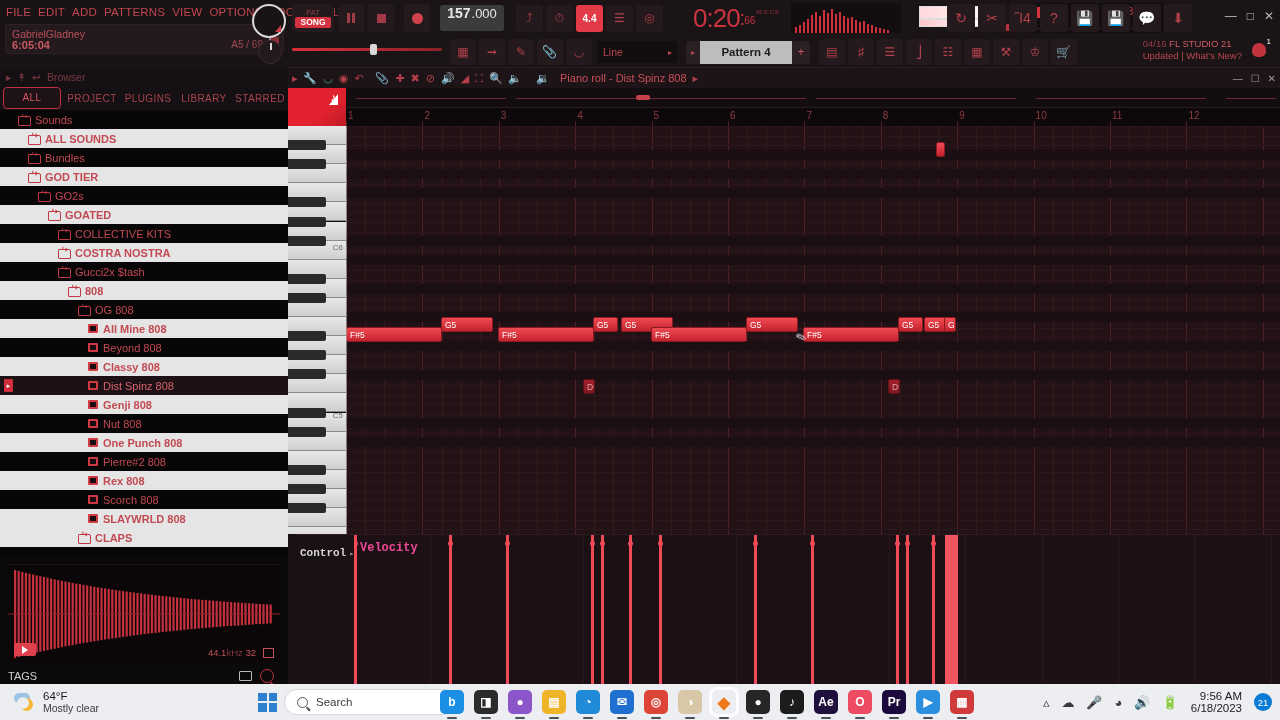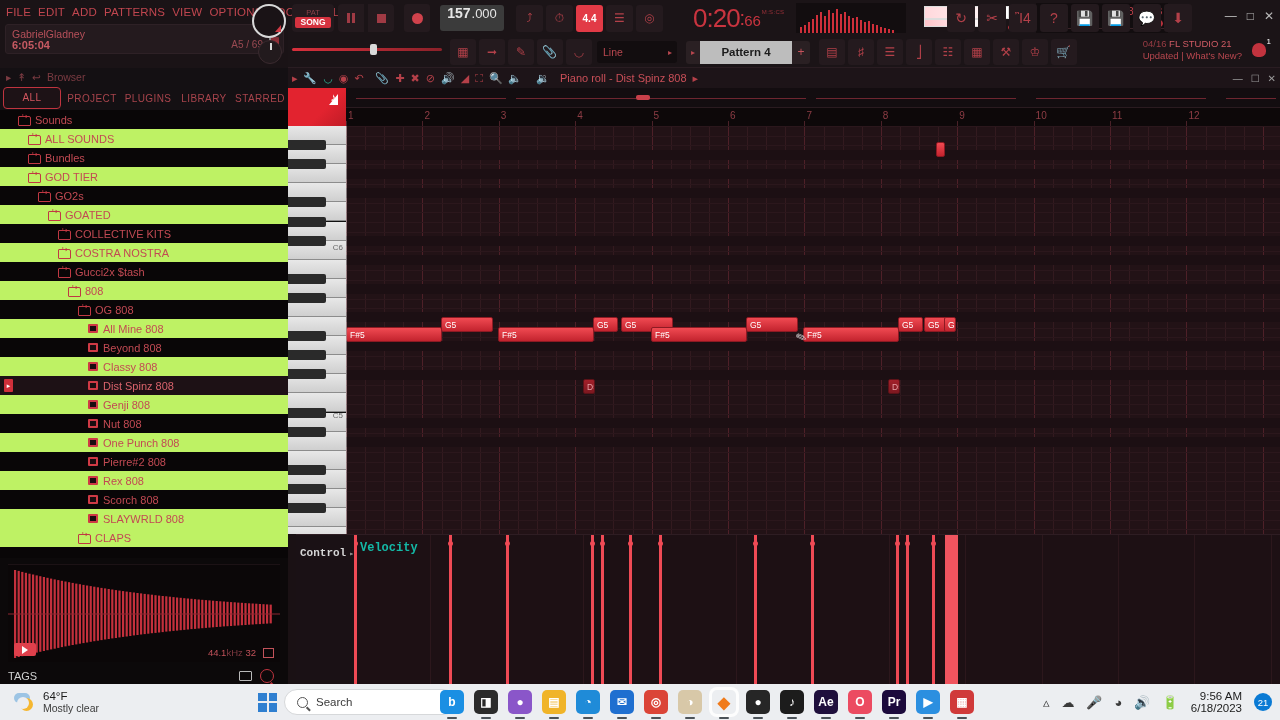--- a/index.html
+++ b/index.html
@@ -57,21 +57,21 @@
   .tempo { width:64px; height:26px; background:#3b3b3b; border-radius:3px; color:#e6e6e6;
            display:flex; align-items:baseline; justify-content:center; gap:1px; margin-left:6px;
            font-family:"Liberation Sans",sans-serif; }
   .tempo .big { font-size:14px; font-weight:bold; }
   .tempo .sml { font-size:13px; }
   .sqbtn { width:27px; height:27px; background:#241a1e; border-radius:3px; display:flex;
            align-items:center; justify-content:center; color:#b34049; font-size:12px; }
   .sqbtn.on { background:#e23a46; color:#fff; }
   .clock { margin-left:26px; display:flex; align-items:flex-start; color:#c9343f; }
   .clock .h { font-size:26px; line-height:26px; font-weight:300; letter-spacing:-1px; }
-  .clock .cs { font-size:15px; line-height:16px; margin-top:8px; }
+  .clock .cs { font-size:10px; line-height:16px; margin-top:8px; }
   .clock .unit { font-size:6px; color:#9b3039; margin-top:4px; margin-left:1px; letter-spacing:.3px; }
 
   .specpanel { width:110px; height:30px; background:#120d0f; margin-left:8px; position:relative; overflow:hidden; }
   .peakpanel { width:108px; height:30px; background:#1b1417; margin-left:6px; position:relative; }
   .peakwhite { position:absolute; left:8px; top:3px; width:85px; height:13px;
                background:linear-gradient(90deg,#ffd8dc,#fff); border:1px solid #ddd;}
   .peakwhite2 { position:absolute; left:8px; top:16px; width:60px; height:8px;
                background:linear-gradient(90deg,#ffc4ca,#fff); border:1px solid #ddd;}
   .peakdot { position:absolute; right:6px; bottom:2px; width:10px; height:7px; background:#b8313c;
              border-radius:50%; }
@@ -121,21 +121,21 @@
   .browser { position:absolute; left:0; top:68px; width:288px; height:616px; background:#0c090a; }
   .bcrumb { height:18px; display:flex; align-items:center; gap:6px; padding-left:6px; color:#7b3b42;
             font-size:10.5px; background:#141013; }
   .btabs { display:flex; height:24px; background:#141013; align-items:center; }
   .btab { flex:1; text-align:center; font-size:10px; color:#a8444c; letter-spacing:.4px; }
   .btab.active { border:1px solid #c0343f; border-radius:4px; background:#1d1216; margin:0 3px;
                  color:#d2555e; line-height:20px; height:22px; }
   .tree { height:448px; overflow:hidden; position:relative; background:#090607; }
   .trow { height:19px; display:flex; align-items:center; font-size:11px; white-space:nowrap;
           position:relative; }
-  .trow.hl { background:#bef264; }
+  .trow.hl { background:#e5e5e5;font-weight:bold; }
   .trow.sel { background:#1d1115; }
   .folder { display:inline-block; width:12px; height:9px; margin-right:5px; position:relative; flex:none; }
   .folder::before { content:""; position:absolute; left:0; top:1px; width:11px; height:8px;
                     border:1.3px solid #c03843; border-radius:1px 2px 1px 1px; }
   .folder::after { content:"↵"; position:absolute; left:3px; top:-3px; font-size:8px; color:#c03843;
                    transform:scaleX(-1); }
   .wavicon { display:inline-block; width:10px; height:9px; background:#cf3a45; margin-right:5px;
              position:relative; flex:none; border-radius:1px; }
   .wavicon::after { content:""; position:absolute; left:2px; top:2px; width:6px; height:5px;
                     background:#1a0d10; }
@@ -208,21 +208,21 @@
   .pencil { position:absolute; width:16px; height:16px; color:#cfc9cb; font-size:13px;
             transform:rotate(-20deg); }
 
   .ctrlpane { position:absolute; left:8px; top:466px; width:992px; bottom:0; background:#1a1115;
               border-top:1px solid #2e1d23;font-family:Liberation Mono, monospace; }
   .ctrlhead { position:absolute; left:0; top:0; width:58px; height:36px; display:flex;
               align-items:center; gap:3px; padding-left:4px; }
   .ctrlhead .t { color:#d6d6d6; font-size:11px; font-weight:bold; }
   .ctrlhead .a { color:#9a9a9a; font-size:8px; }
   .velarea { position:absolute; left:58px; top:0; right:0; bottom:0; background:#1d1014; overflow:hidden; }
-  .velarea .vlbl { position:absolute; left:6px; top:6px; font-size:12px; color:#14b8a6; font-weight:bold; }
+  .velarea .vlbl { position:absolute; left:6px; top:6px; font-size:12px; color:#ec4899; font-weight:bold; }
   .velbar { position:absolute; bottom:0; width:3px; background:#ef4a55; }
   .velhandle { position:absolute; width:5px; height:5px; background:#ef4a55; border-radius:50%; }
   .velgrid { position:absolute; top:0; bottom:0; width:1px; background:#2c171c; }
   .velwide { position:absolute; bottom:0; width:13px; background:#f0545f; }
 
   
   .taskbar { position:absolute; left:0; top:684px; width:1280px; height:36px;
              background:#eceef1; display:flex; align-items:center; }
   .weather { display:flex; align-items:center; gap:7px; padding-left:14px; width:250px; }
   .wicon { width:22px; height:18px; position:relative; }

